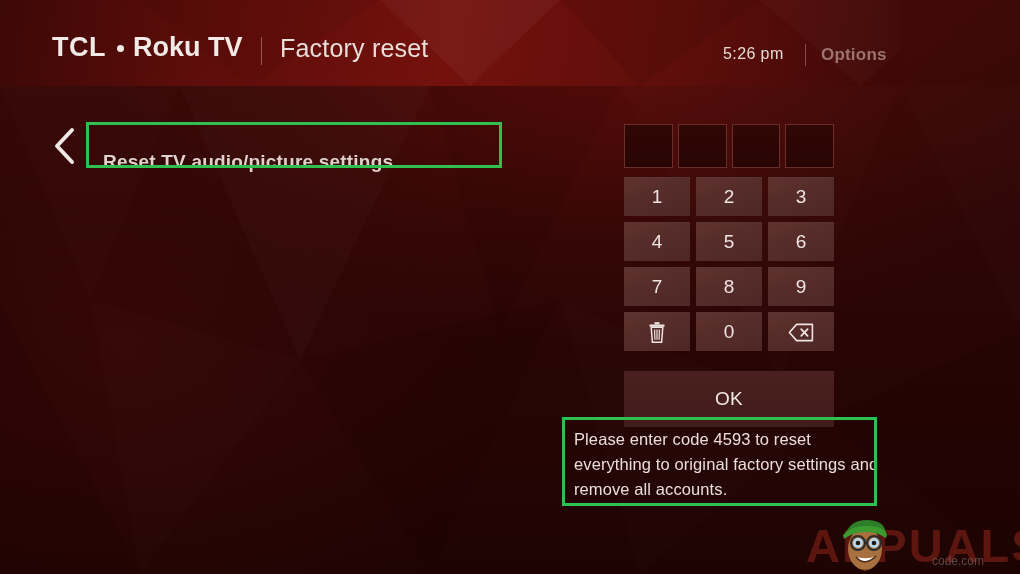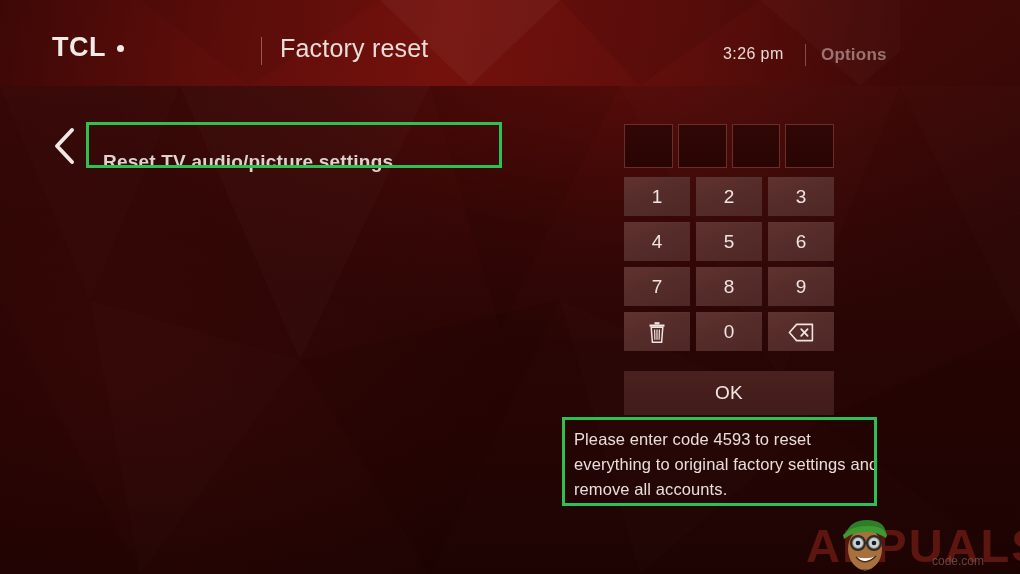--- a/index.html
+++ b/index.html
@@ -118,21 +118,21 @@
   }
   .key {
     background:linear-gradient(160deg,#5f322f 0%, #552c29 45%, #4e2826 100%);
     color:#efe4e1; font-size:19px;
     display:flex; align-items:center; justify-content:center;
     border-top:1px solid rgba(255,255,255,0.05);
   }
   .key svg { display:block; }
   #ok-button {
     position:absolute; left:624px; top:371px;
-    width:210px; height:44px;
+    width:210px; height:56px;
     background:linear-gradient(180deg,#4a211f 0%, #401c1a 100%);
     color:#f1e7e4; font-size:19px;
     display:flex; align-items:center; justify-content:center;
     letter-spacing:0.3px;
   }
 
   
   #note {
     position:absolute; left:566px; top:421px; width:329px; height:81px;
     padding:6px 8px 0 8px;
@@ -179,27 +179,28 @@
     <svg class="hdr-facet" width="1020" height="86" viewBox="0 0 1020 86">
       <polygon points="380,0 560,0 470,86" fill="#ffffff" opacity="0.04"></polygon>
       <polygon points="560,0 760,0 640,86" fill="#000000" opacity="0.07"></polygon>
       <polygon points="140,0 380,0 250,86" fill="#000000" opacity="0.05"></polygon>
       <polygon points="760,0 960,0 860,86" fill="#ffffff" opacity="0.025"></polygon>
     </svg>
 
     <div class="brand">
       <span class="tcl">TCL</span>
       <span class="dot"></span>
+      <span class="roku">Roku TV</span>
     </div>
 
     <div class="hdr-sep"></div>
 
     <div class="hdr-title">Factory reset</div>
 
-    <div class="hdr-clock">3:26 pm</div>
+    <div class="hdr-clock">5:26 pm</div>
     <div class="hdr-sep2"></div>
     <div class="hdr-options">Options</div>
     <div class="hdr-asterisk">✳</div>
   </div>
 
   <div class="back-chevron">
     <svg width="26" height="38" viewBox="0 0 26 38">
       <polyline points="20,3 5,19 20,35" fill="none" stroke="#efe8e5" stroke-width="4" stroke-linecap="round" stroke-linejoin="round"></polyline>
     </svg>
   </div>

